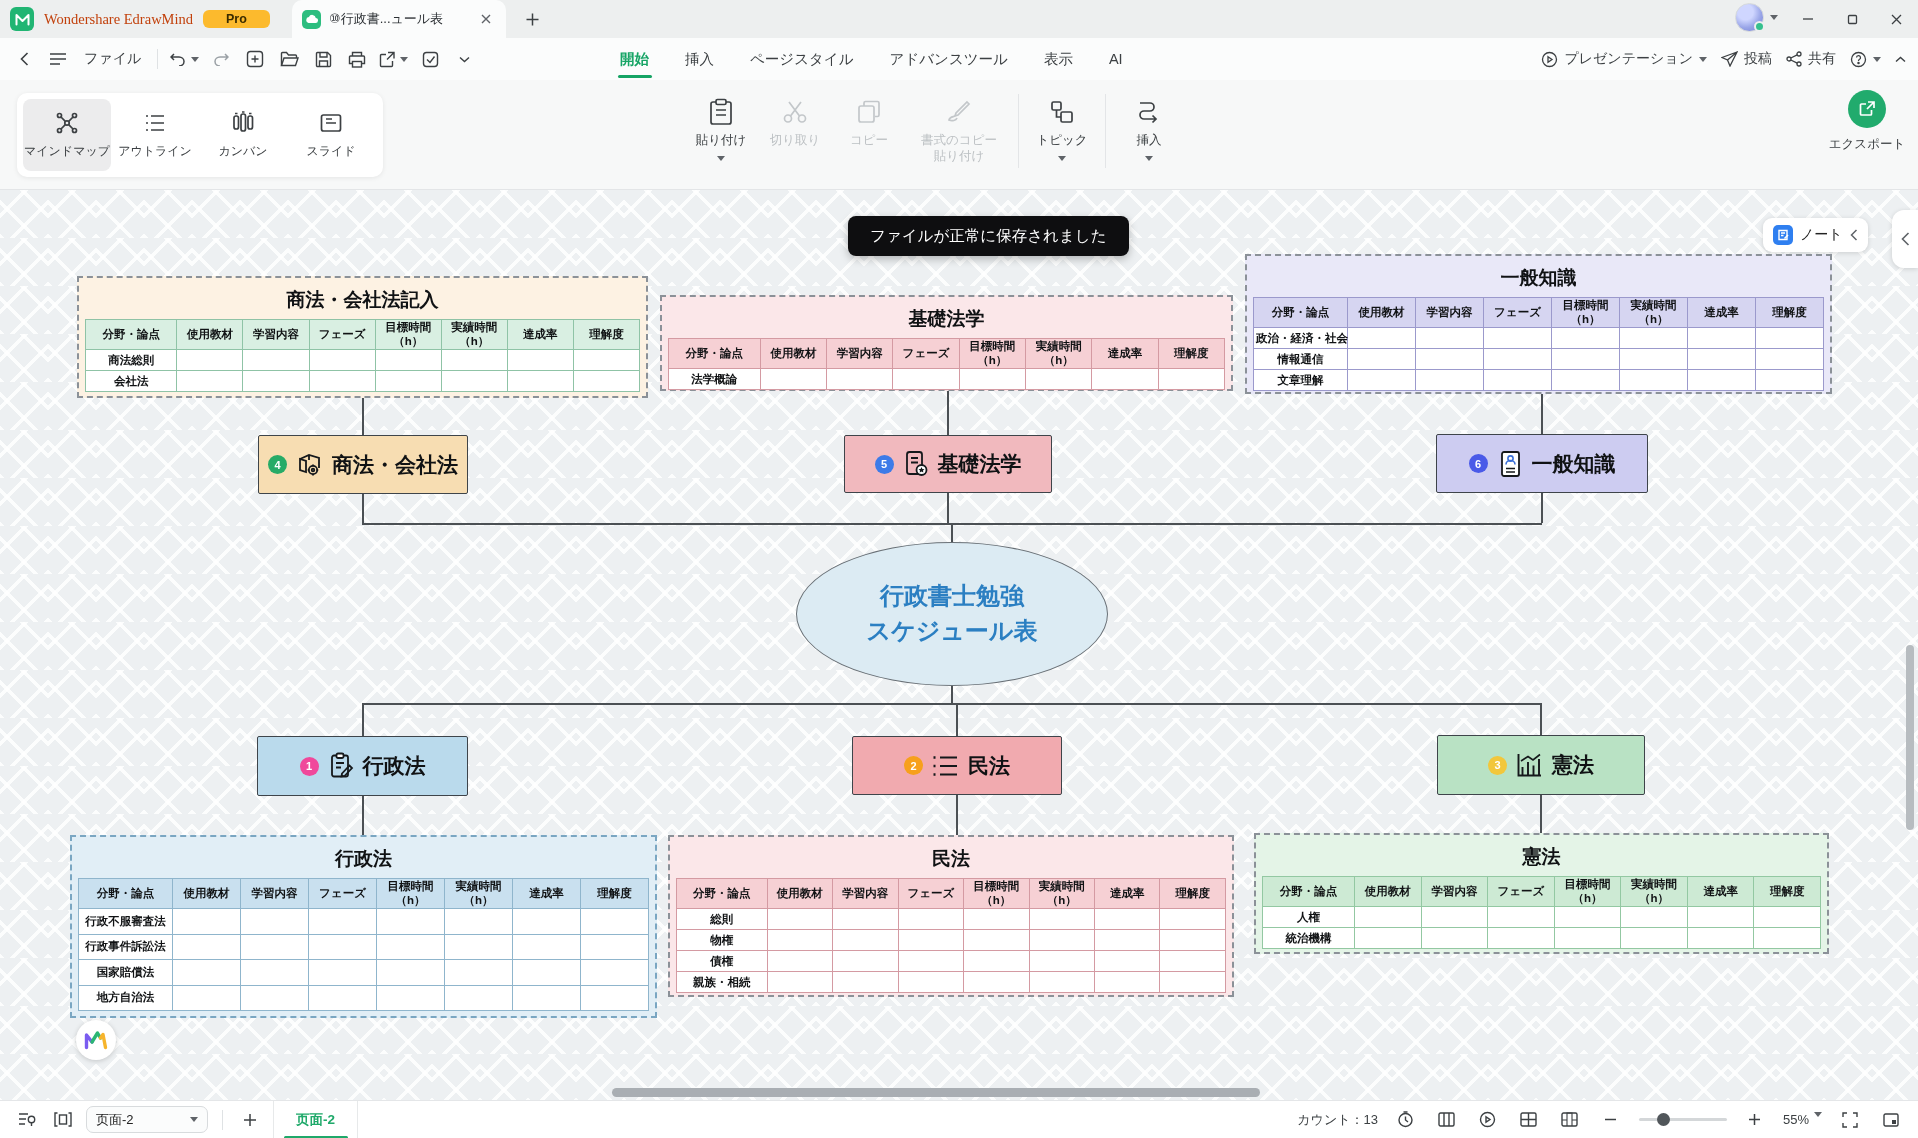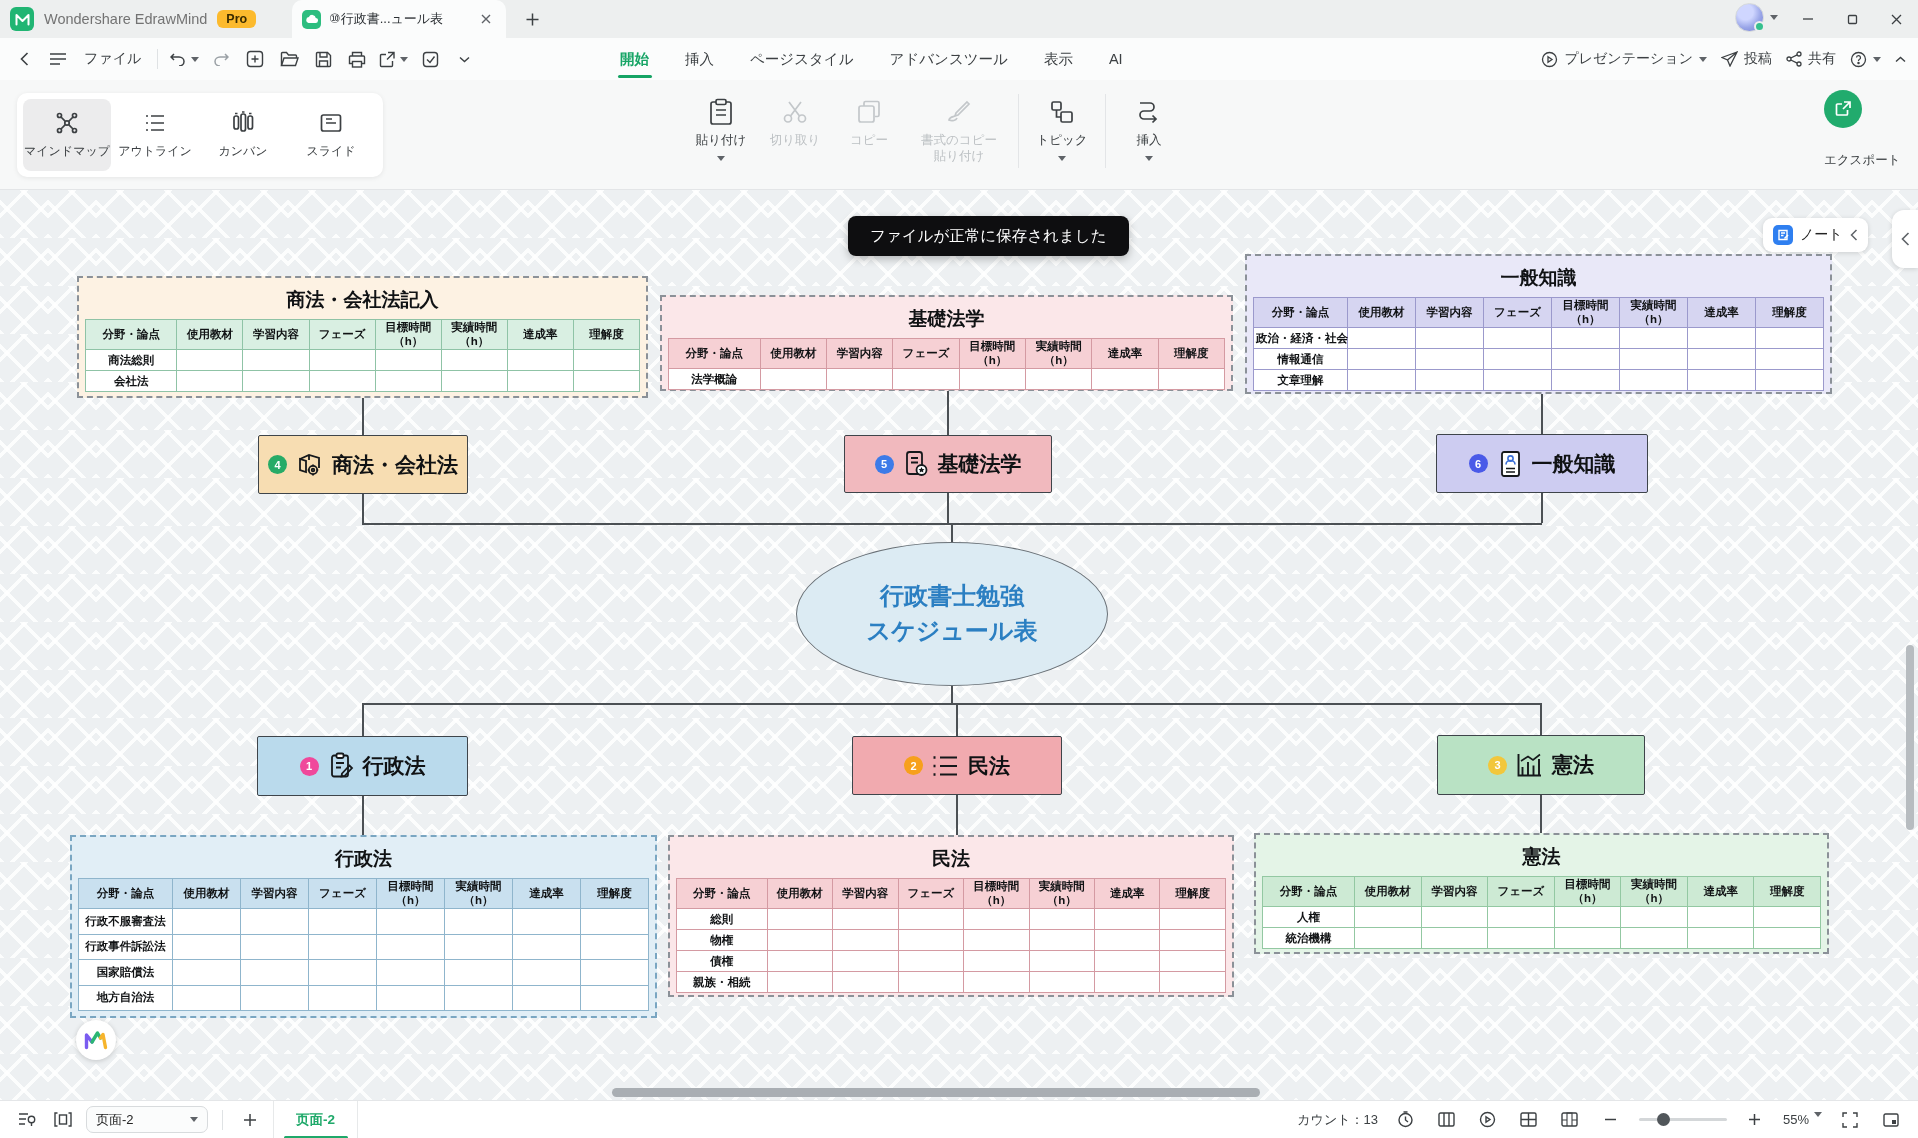--- a/index.html
+++ b/index.html
@@ -3,22 +3,22 @@
 <meta charset="utf-8">
 <style>
 * { margin:0; padding:0; box-sizing:border-box; }
 html,body { width:1918px; height:1138px; overflow:hidden;
   font-family:"Liberation Sans","DejaVu Sans",sans-serif; color:#2b2f33; }
 .stage { position:relative; width:1918px; height:1138px; background:#f7f8f8; }
 
 
 .titlebar { position:absolute; left:0; top:0; width:100%; height:38px; background:#edefef; display:flex; align-items:center; }
 .app-logo { width:24px; height:24px; margin-left:10px; border-radius:6px; background:#21b573; display:flex; align-items:center; justify-content:center; }
-.app-name { font-size:14.5px; margin-left:10px; color:#737373; }
-.pro-badge { margin-left:10px; background:#fcba2d; color:#3a2c00; font-weight:bold; font-size:12.5px; border-radius:6px; padding:2px 9px; }
+.app-name { font-size:14.5px; margin-left:10px; color:#c2410c;font-family:Liberation Serif, serif; }
+.pro-badge { margin-left:10px; background:#fcba2d; color:#3a2c00; font-weight:bold; font-size:12.5px; border-radius:6px; padding:2px 23px; }
 .doc-tab { position:absolute; left:292px; top:0; width:214px; height:38px; background:#fbfcfc; border-radius:10px 10px 0 0; display:flex; align-items:center; padding:0 10px; }
 .doc-icon { width:19px; height:19px; border-radius:5px; background:#2dbd7f; display:flex; align-items:center; justify-content:center; }
 .doc-title { font-size:13px; margin-left:8px; flex:1; white-space:nowrap; overflow:hidden; }
 .tab-close { width:20px; height:20px; display:flex; align-items:center; justify-content:center; border-radius:4px; color:#5f6368; }
 .newtab-btn { position:absolute; left:518px; top:5px; width:28px; height:28px; display:flex; align-items:center; justify-content:center; color:#3c4043; border-radius:6px; }
 .win-ctrl { position:absolute; top:0; height:38px; width:44px; display:flex; align-items:center; justify-content:center; color:#3c4043; }
 .avatar-wrap { position:absolute; left:1735px; top:3px; display:flex; align-items:center; }
 .avatar { width:29px; height:29px; border-radius:50%; background:radial-gradient(circle at 35% 30%, #cfd6ff 0 30%, #9aa6e8 60%, #6e7bd6); border:1px solid #d6d9db; position:relative; }
 .avatar .dot { position:absolute; right:-2px; bottom:-1px; width:11px; height:11px; border-radius:50%; background:#35c08e; border:2px solid #edefef; }
 
@@ -41,21 +41,21 @@
 .view-card { position:absolute; left:17px; top:13px; width:366px; height:84px; background:#fff; border-radius:10px; box-shadow:0 1px 5px rgba(0,0,0,.08); display:flex; align-items:center; padding:6px; }
 .view-item { width:88px; height:72px; border-radius:8px; display:flex; flex-direction:column; align-items:center; justify-content:center; gap:8px; }
 .view-item.active { background:#ececed; }
 .view-item .vlabel { font-size:12px; color:#3c4043; white-space:nowrap; }
 .rb-group { position:absolute; top:10px; display:flex; align-items:flex-start; }
 .rb-btn { width:74px; display:flex; flex-direction:column; align-items:center; gap:7px; padding-top:8px; }
 .rb-btn .rlabel { font-size:12.5px; color:#3c4043; white-space:nowrap; text-align:center; line-height:1.25; }
 .rb-btn.disabled .rlabel { color:#bcc0c3; }
 .rb-btn.disabled svg { stroke:#c3c7ca !important; }
 .rb-div { width:1px; height:74px; background:#e3e5e7; margin:4px 6px 0; }
-.export-wrap { position:absolute; left:1824px; top:10px; width:86px; display:flex; flex-direction:column; gap:24px; }
+.export-wrap { position:absolute; left:1824px; top:10px; width:86px; display:flex; flex-direction:column; align-items:center; gap:8px; }
 .export-circle { width:38px; height:38px; border-radius:50%; background:#21ab6d; display:flex; align-items:center; justify-content:center; }
 .export-label { font-size:12.5px; color:#3c4043; }
 
 
 .canvas { position:absolute; left:0; top:190px; width:1918px; height:910px; background-color:#edf0f2;
   background-image:
     repeating-linear-gradient(45deg, rgba(255,255,255,.85) 0 3px, transparent 3px 24px),
     repeating-linear-gradient(-45deg, rgba(255,255,255,.85) 0 3px, transparent 3px 24px);
   background-size:48px 48px; overflow:hidden; }
 .toast { position:absolute; left:848px; top:26px; height:40px; background:#0e0e10; color:#fff; font-size:15.5px; border-radius:8px; display:flex; align-items:center; padding:0 22px; box-shadow:0 3px 8px rgba(0,0,0,.25); }

